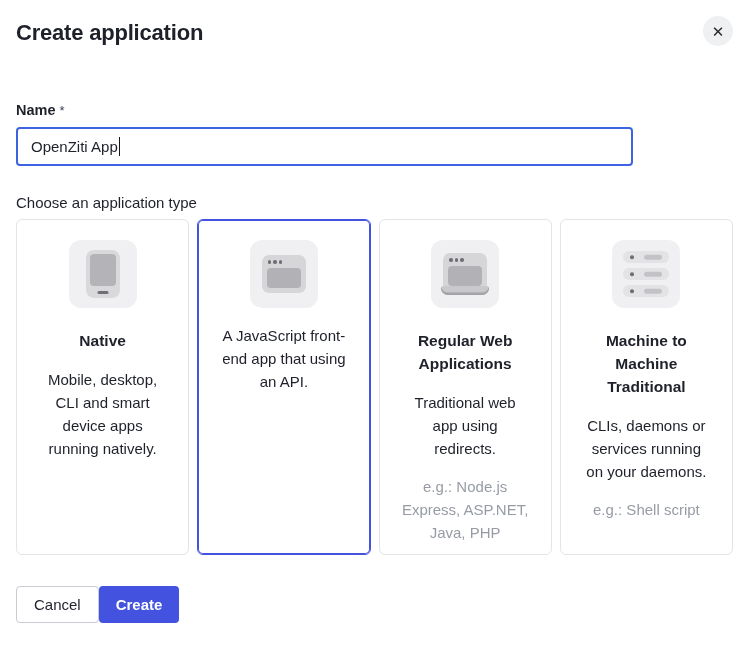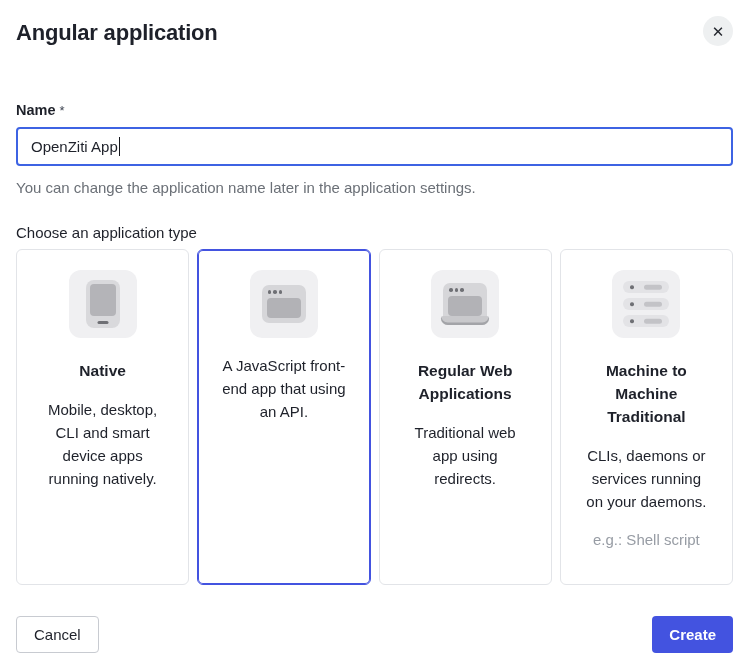--- a/index.html
+++ b/index.html
@@ -18,21 +18,21 @@
   
   .modal-header{display:flex;justify-content:space-between;align-items:flex-start;height:32px;}
   .modal-title{font-size:22px;font-weight:700;letter-spacing:-0.2px;padding-top:4px;}
   .close-btn{width:30px;height:30px;border-radius:50%;background:#eef0f1;border:none;
     display:flex;align-items:center;justify-content:center;cursor:pointer;}
   .close-btn span{font-size:15px;line-height:1;color:#24272e;font-weight:400;}
 
   
   .name-label{display:block;margin-top:54px;font-size:14.5px;font-weight:700;color:var(--text-dark);}
   .name-label .req{font-weight:400;font-size:13px;color:#3d4350;}
-  .text-input{margin-top:9px;height:39px;width:717px;border:2px solid var(--input-border);
+  .text-input{margin-top:9px;height:39px;width:617px;border:2px solid var(--input-border);
     border-radius:4px;background:#fff;display:flex;align-items:center;padding:0 13px;
     font-size:15px;color:var(--text-dark);cursor:text;}
   .caret{display:inline-block;width:1.5px;height:19px;background:#14161c;margin-left:1px;}
   .helper{margin-top:13px;font-size:15px;color:var(--text-gray);}
 
   
   .section-label{margin-top:28px;font-size:15px;font-weight:400;color:var(--text-dark);}
   .cards{margin-top:8px;display:grid;grid-template-columns:repeat(4,1fr);gap:8px;height:336px;}
   .card{border:1px solid var(--card-border);border-radius:6px;background:#fff;text-align:center;cursor:pointer;}
   .card.selected{border-color:var(--accent);box-shadow:inset 0 0 0 1px var(--accent);}
@@ -56,47 +56,46 @@
   .rw-base{position:absolute;left:-2px;right:-2px;bottom:0;height:9px;background:#c9c9cc;
     border-radius:3px 3px 9px 9px;box-shadow:inset 0 -2.5px 0 #a3a4a8;}
   .rack{display:flex;flex-direction:column;gap:5px;}
   .rack-row{width:46px;height:12px;background:#e3e3e6;border-radius:6px;position:relative;}
   .rack-row .dot{position:absolute;left:7px;top:50%;transform:translateY(-50%);width:3.5px;height:3.5px;
     border-radius:50%;background:#6f7075;}
   .rack-row .pill{position:absolute;left:21px;top:50%;transform:translateY(-50%);width:18px;height:4.5px;
     border-radius:2.5px;background:#c3c3c7;}
 
   
-  .modal-footer{margin-top:31px;display:flex;justify-content:space-between;gap:16px;}
+  .modal-footer{margin-top:31px;display:flex;justify-content:flex-start;gap:0;}
   .btn{height:37px;padding:0 17px;border-radius:4px;font-size:15px;cursor:pointer;
     font-family:"Liberation Sans","DejaVu Sans",sans-serif;}
   .btn-cancel{background:#fff;border:1px solid #c8cbd1;color:var(--text-dark);font-weight:400;}
   .btn-create{background:var(--accent);border:none;color:#fff;font-weight:700;}
 </style>
 </head>
 <body>
 
 <div class="modal">
 
   <div class="modal-header">
-    <h1 class="modal-title">Angular application</h1>
+    <h1 class="modal-title">Create application</h1>
     <button class="close-btn">
       <span>✕</span>
     </button>
   </div>
 
   <label class="name-label">
     <span>Name</span>
     <span class="req">*</span>
   </label>
   <div class="text-input">
     <span>OpenZiti App</span>
       <span class="caret"></span>
   </div>
-  <p class="helper">You can change the application name later in the application settings.</p>
 
   <div class="section-label">Choose an application type</div>
 
   <div class="cards">
 
     <div class="card">
       <div class="icon-tile">
         <div class="phone">
             <div class="phone-screen"></div>
             <div class="phone-btn"></div>
@@ -127,20 +126,21 @@
               <i></i>
               <i></i>
               <i></i>
             </div>
             <div class="browser-content"></div>
             <div class="rw-base"></div>
           </div>
       </div>
       <div class="card-title">Regular Web Applications</div>
       <div class="card-desc">Traditional web app using redirects.</div>
+      <div class="card-example">e.g.: Node.js Express, ASP.NET, Java, PHP</div>
     </div>
 
     <div class="card">
       <div class="icon-tile">
         <div class="rack">
           <div class="rack-row">
               <i class="dot"></i>
               <i class="pill"></i>
             </div>
           <div class="rack-row">

